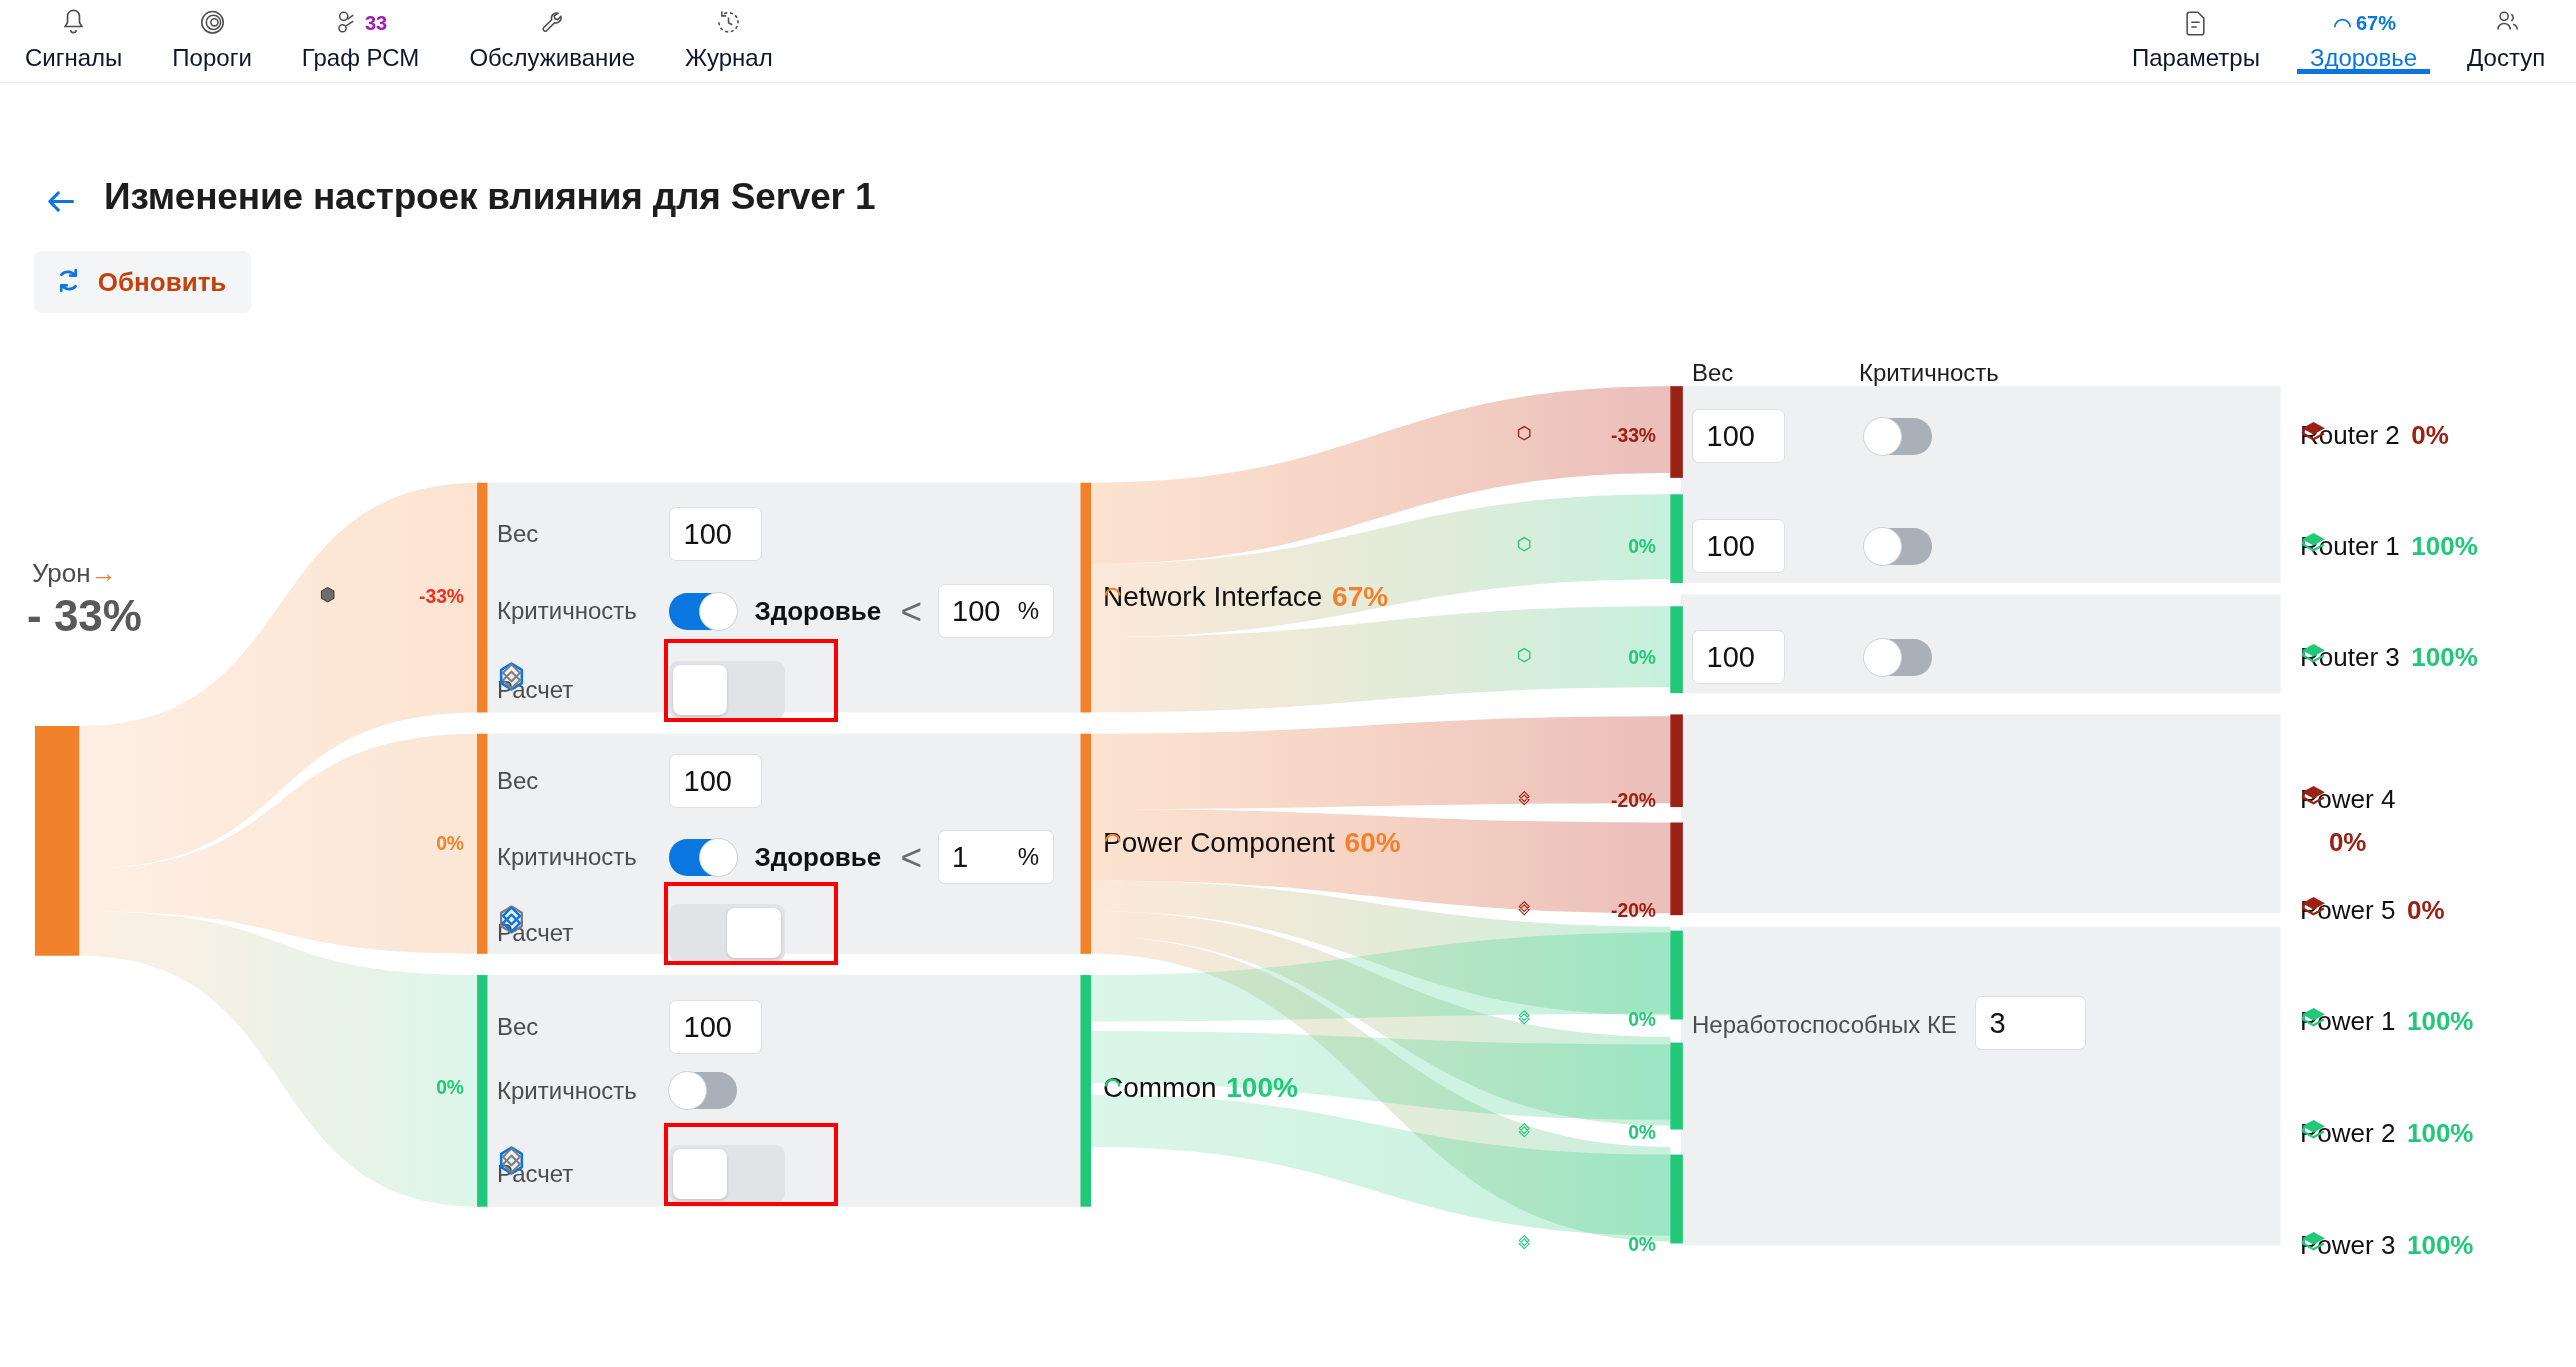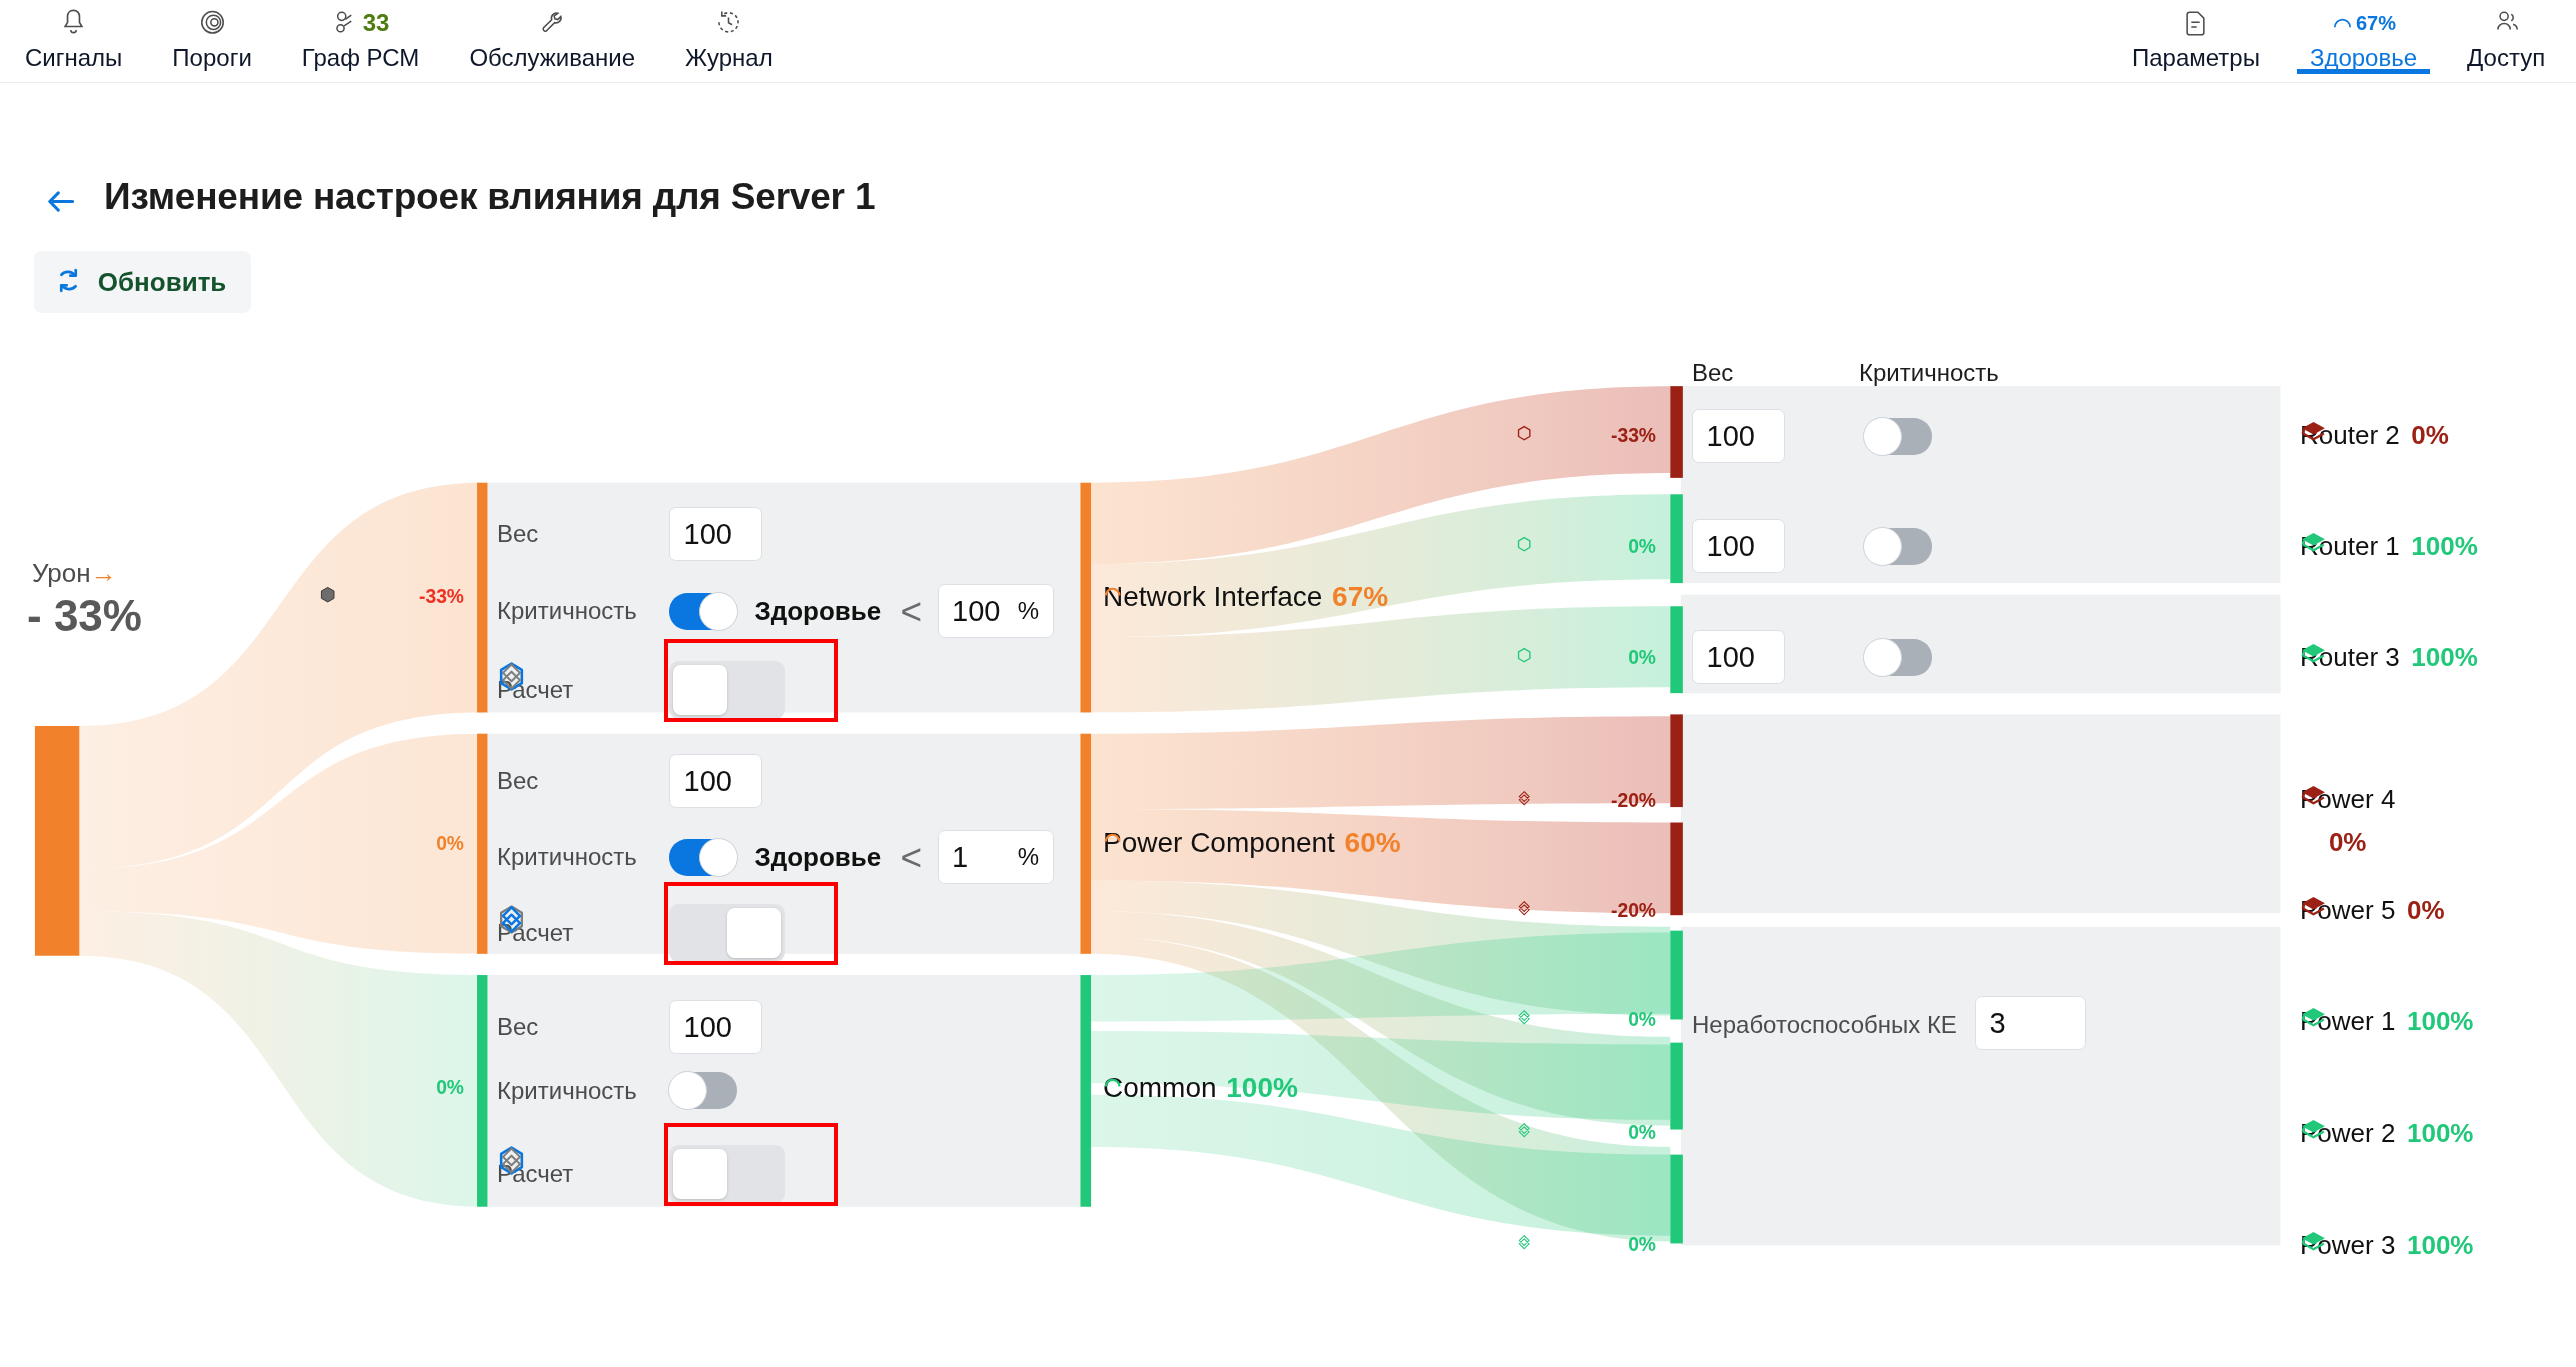--- a/index.html
+++ b/index.html
@@ -24,42 +24,42 @@
     padding: 5.8px 25px 0 25px;
     min-width: 116px;
     cursor: pointer;
   }
   .nav-icon { height: 35px; display: flex; align-items: center; justify-content: center; gap: 1.9px; }
   .nav-label { font-size: 24px; color: #0f172a; line-height: 29px; margin-top: 1.9px; white-space: nowrap; }
   .nav-item.active .nav-label { color: #0a77e0; }
   .nav-underline {
     position: absolute; left: 11.6px; right: 11.6px; bottom: -1.9px; height: 4.8px; background: #0a77e0;
   }
-  .nav-badge { font-size: 24px; font-weight: bold; color: #4d7c0f; }
+  .nav-badge { font-size: 20px; font-weight: bold; color: #a21caf; }
   .nav-pct { font-size: 20px; font-weight: bold; color: #0a77e0; }
 
   
   .page-head {
     position: absolute; left: 0; top: 85px; width: 2576px; height: 154px; background: #fff;
   }
   .back-arrow {
     position: absolute; left: 44px; top: 100px; width: 42px; height: 33px;
     cursor: pointer;
   }
   .page-title {
     position: absolute; left: 104px; top: 91px;
     font-size: 37px; font-weight: bold; color: #1d1d1d; letter-spacing: -0.2px;
   }
   .refresh-btn {
     position: absolute; left: 34px; top: 166px;
     display: flex; align-items: center; gap: 13.5px;
     background: #f4f5f7; border: none; border-radius: 7.7px;
     padding: 13.5px 25px 13.5px 19.3px; cursor: pointer;
   }
-  .refresh-label { font-size: 26px; font-weight: bold; color: #14532d; }
+  .refresh-label { font-size: 26px; font-weight: bold; color: #c2410c; }
 
   
   .sankey { position: absolute; left: 0; top: 0; width: 2576px; height: 1367px; }
   .sankey svg { position: absolute; left: 0; top: 0; }
 
   .col-head {
     position: absolute; font-size: 24px; color: #1d1d1d;
   }
 
   

